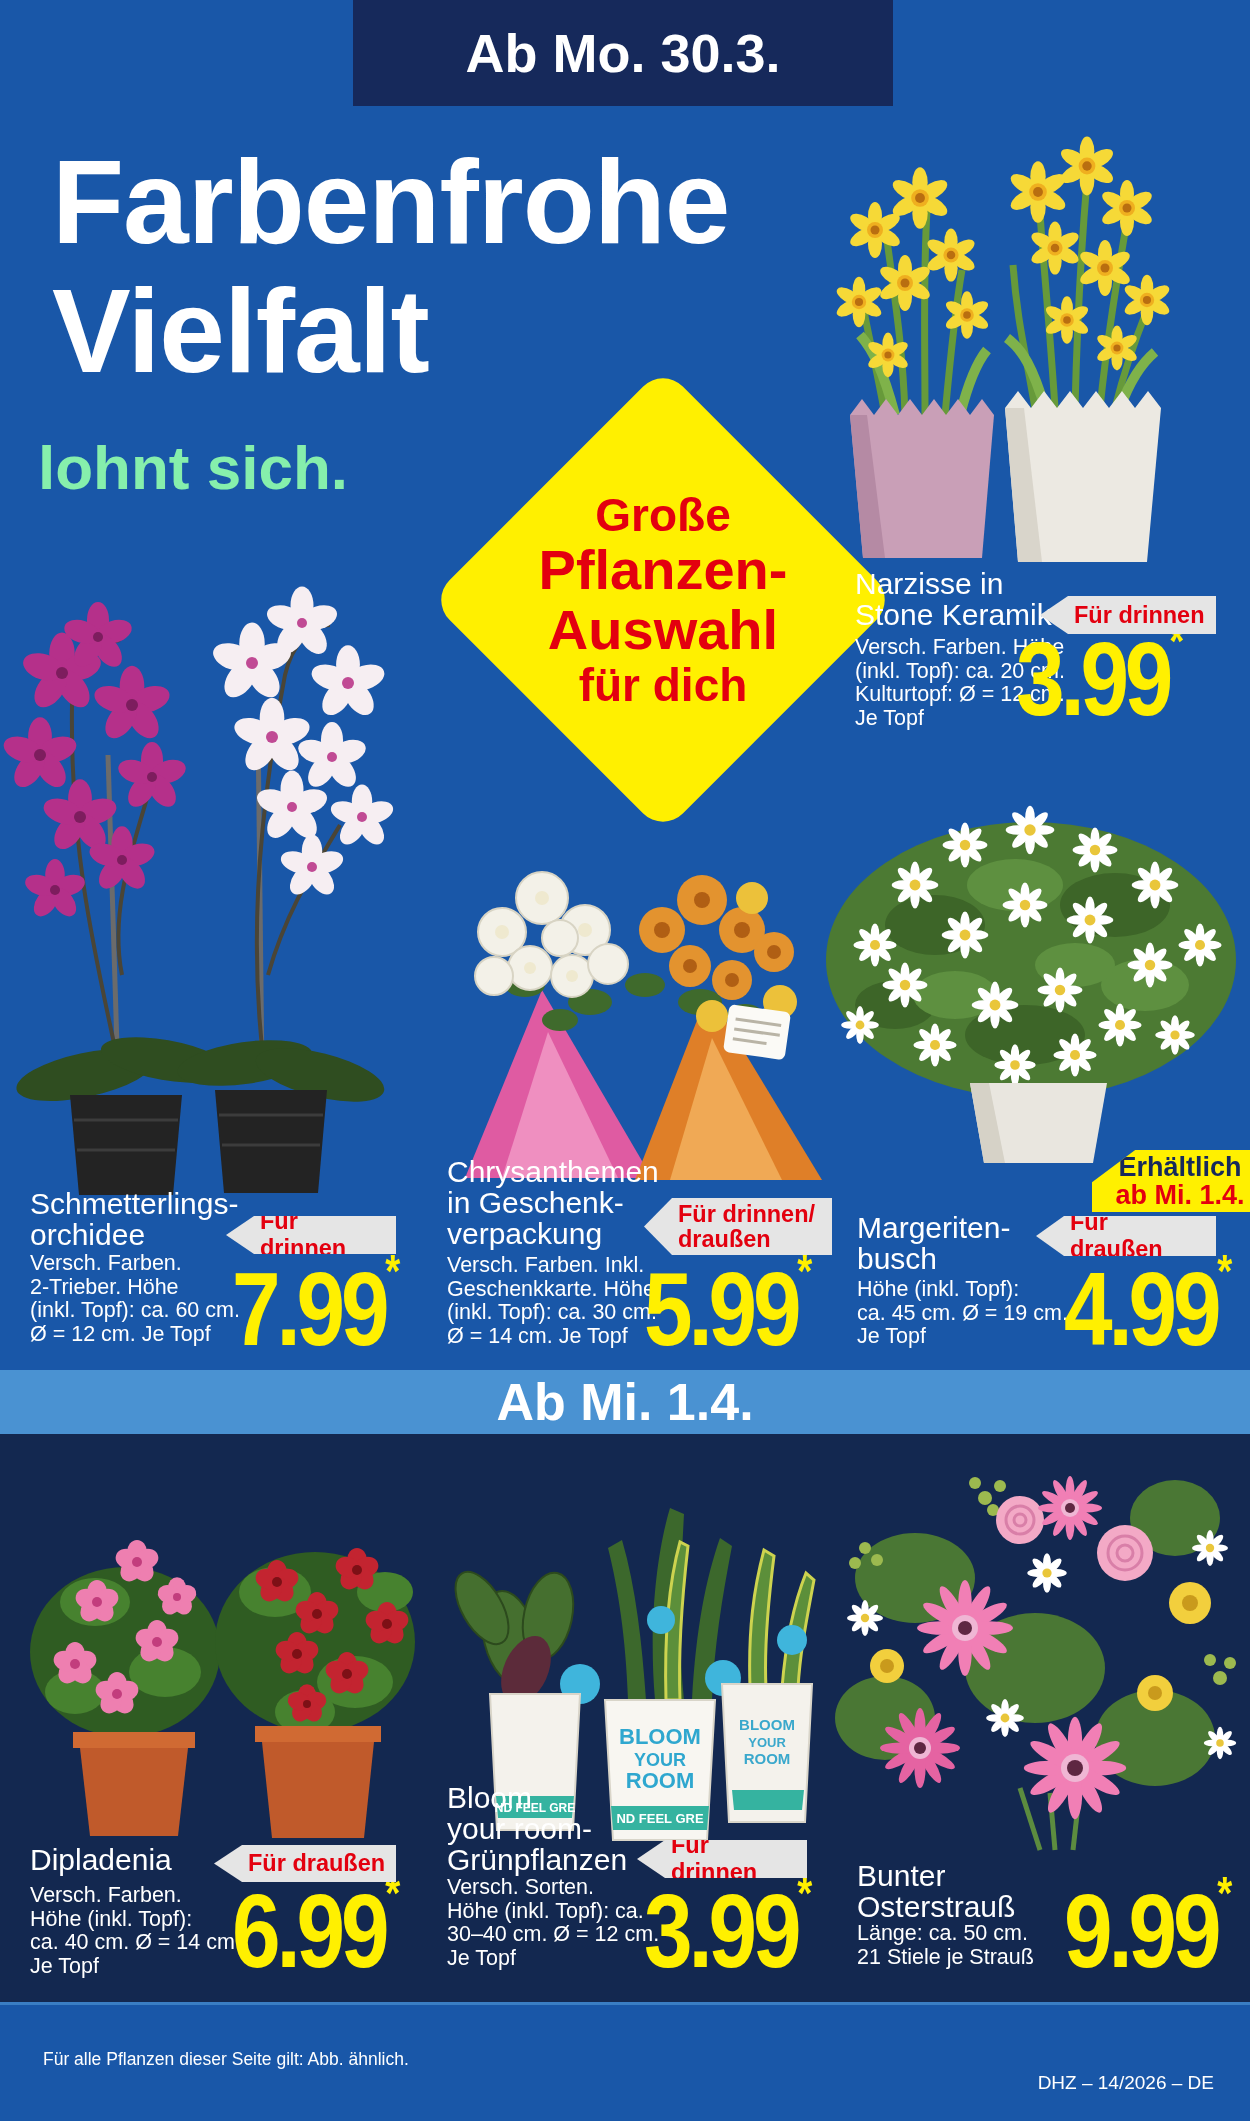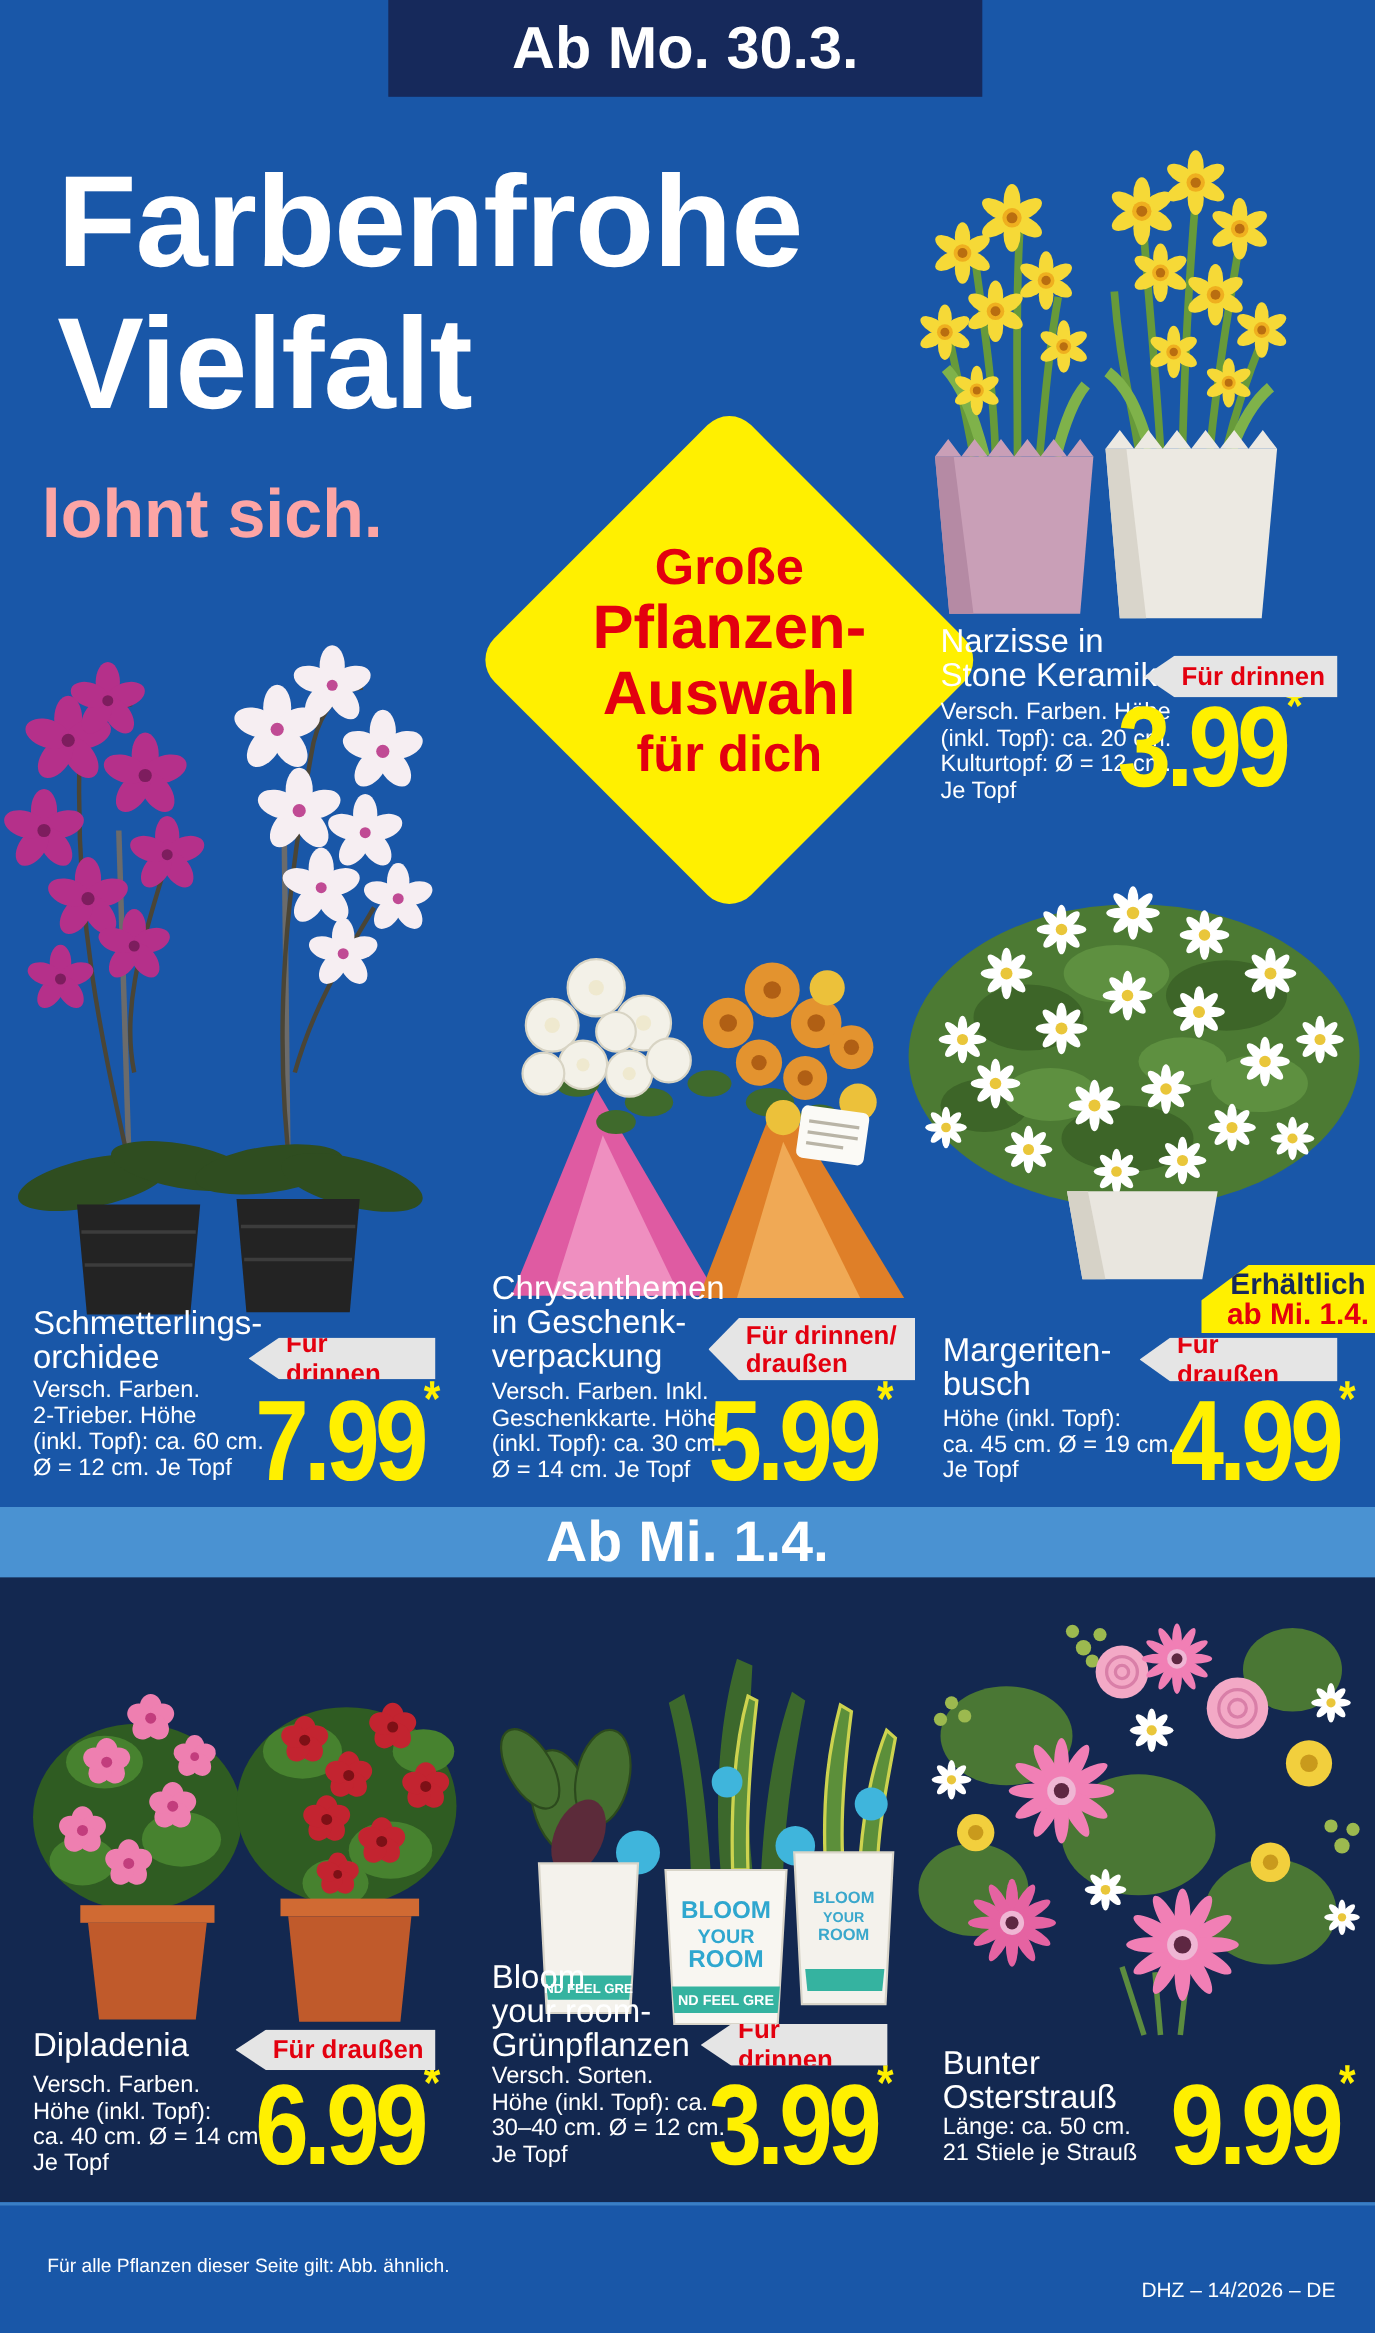--- a/index.html
+++ b/index.html
@@ -5,26 +5,26 @@
   html,body{margin:0;padding:0;background:#0d1b3d;}
   .page{position:relative;width:1250px;height:2121px;overflow:hidden;
         font-family:"Liberation Sans",sans-serif;}
   .sec-top{position:absolute;left:0;top:0;width:1250px;height:1370px;background:#1957A8;}
   .band-mid{position:absolute;left:0;top:1370px;width:1250px;height:64px;background:#4A92D2;
             display:flex;align-items:center;justify-content:center;color:#ffffff;
             font-weight:700;font-size:52px;z-index:4;}
   .sec-bottom{position:absolute;left:0;top:1434px;width:1250px;height:568px;background:#132850;}
   .sec-footer{position:absolute;left:0;top:2002px;width:1250px;height:119px;background:#1957A8;border-top:3px solid #3a7ec4;}
 
-  .top-banner{position:absolute;left:353px;top:0;width:540px;height:88px;background:#16295B;
+  .top-banner{position:absolute;left:353px;top:0;width:540px;height:106px;background:#16295B;
               display:flex;align-items:center;justify-content:center;color:#ffffff;
               font-weight:700;font-size:54px;z-index:5;}
   .headline{position:absolute;left:52px;top:138px;color:#ffffff;font-weight:700;
             font-size:118px;line-height:129px;letter-spacing:-1px;white-space:pre-line;z-index:5;}
-  .subheadline{position:absolute;left:38px;top:432px;color:#fca5a5;font-weight:700;font-size:62px;z-index:5;text-align:center;}
+  .subheadline{position:absolute;left:38px;top:432px;color:#86efac;font-weight:700;font-size:62px;z-index:5;text-align:center;}
 
   .diamond{position:absolute;left:498px;top:435px;width:330px;height:330px;background:#FFF000;
            transform:rotate(45deg);border-radius:28px;z-index:3;}
   .diamond-inner{position:absolute;inset:0;transform:rotate(-45deg);display:flex;flex-direction:column;
            align-items:center;justify-content:center;color:#E3000F;font-weight:700;}
   .d1,.d4{font-size:46px;line-height:50px;}
   .d2,.d3{font-size:56px;line-height:60px;}
 
   .p-title{position:absolute;color:#ffffff;font-weight:400;font-size:30px;line-height:31px;
            white-space:pre-line;z-index:6;}

